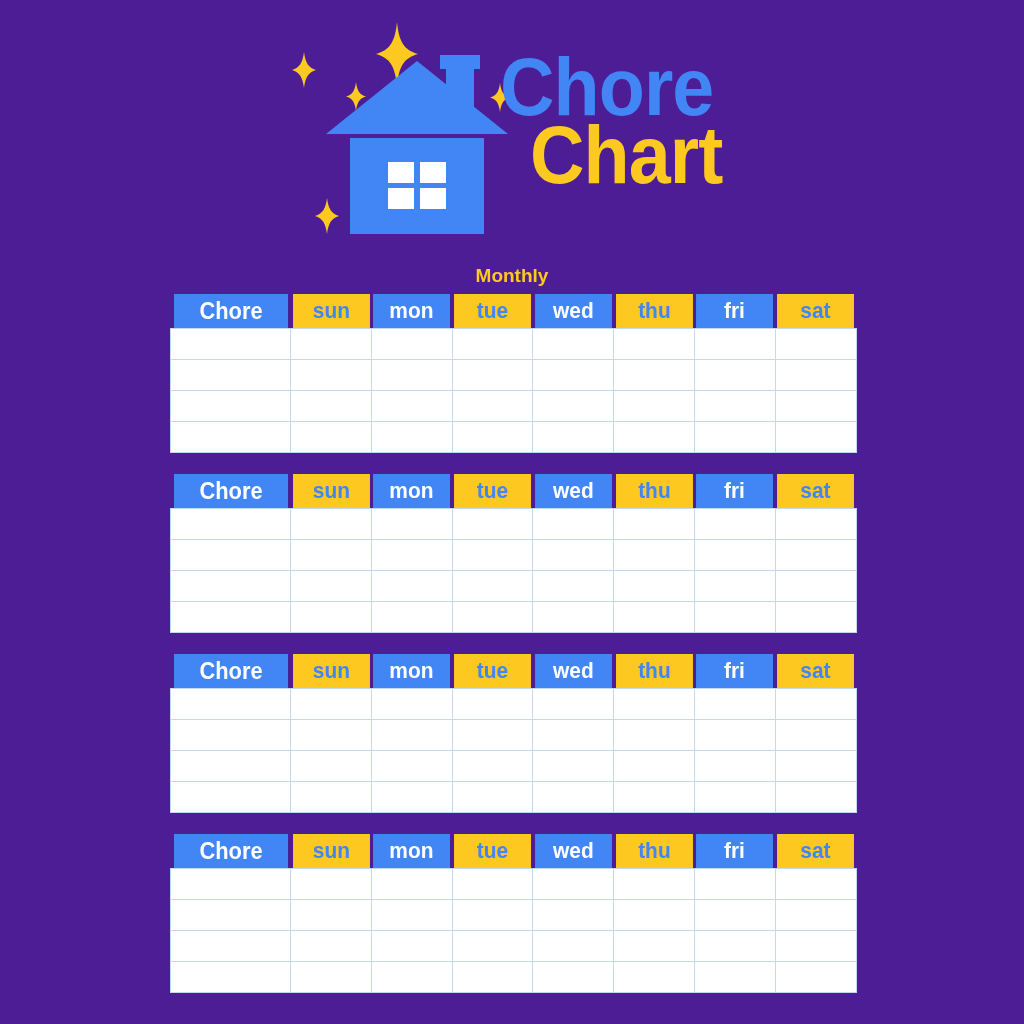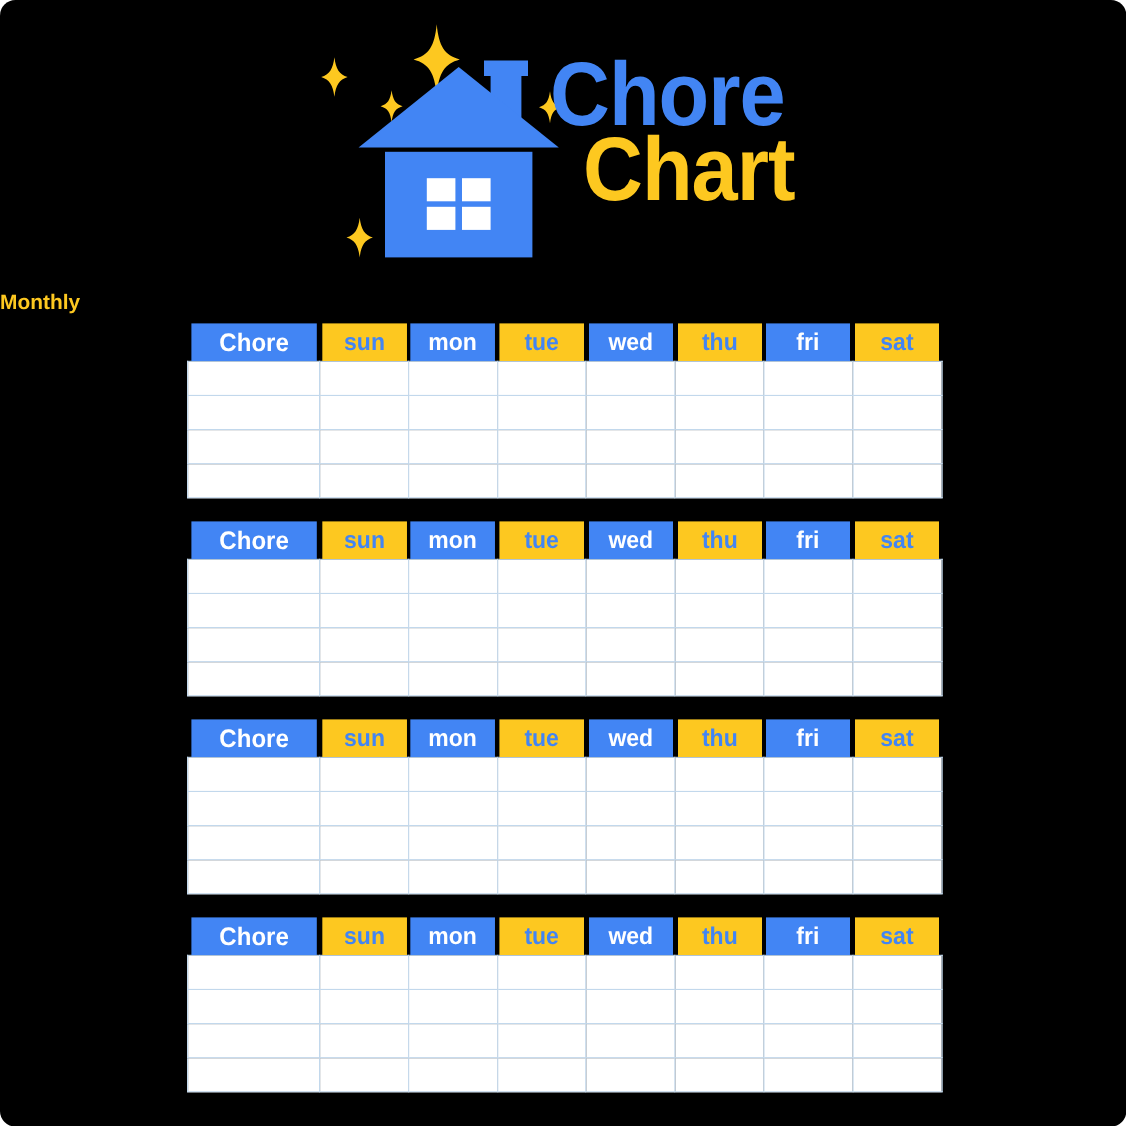--- a/index.html
+++ b/index.html
@@ -13,22 +13,21 @@
     font-family: "Liberation Sans", sans-serif;
     overflow: hidden;
     position: relative;
   }
 
   
   .page {
     position: relative;
     width: 1024px;
     height: 1024px;
-    background: #000000;
-    border-radius: 14px;
+    background: #4c1d95;
   }
 
   
   .logo-block {
     position: absolute;
     left: 0;
     top: 18px;
     width: 1024px;
     height: 232px;
   }
@@ -76,21 +75,21 @@
     left: 30px;
     top: 68px;
   }
 
   
   .section-label {
     position: absolute;
     left: 0;
     top: 265px;
     width: 1024px;
-    text-align: left;
+    text-align: center;
     color: #fdc820;
     font-family: "Liberation Sans Narrow", "Liberation Sans", sans-serif;
     font-weight: bold;
     font-size: 19px;
     letter-spacing: 0px;
   }
 
   
   .tables-area {
     position: absolute;

